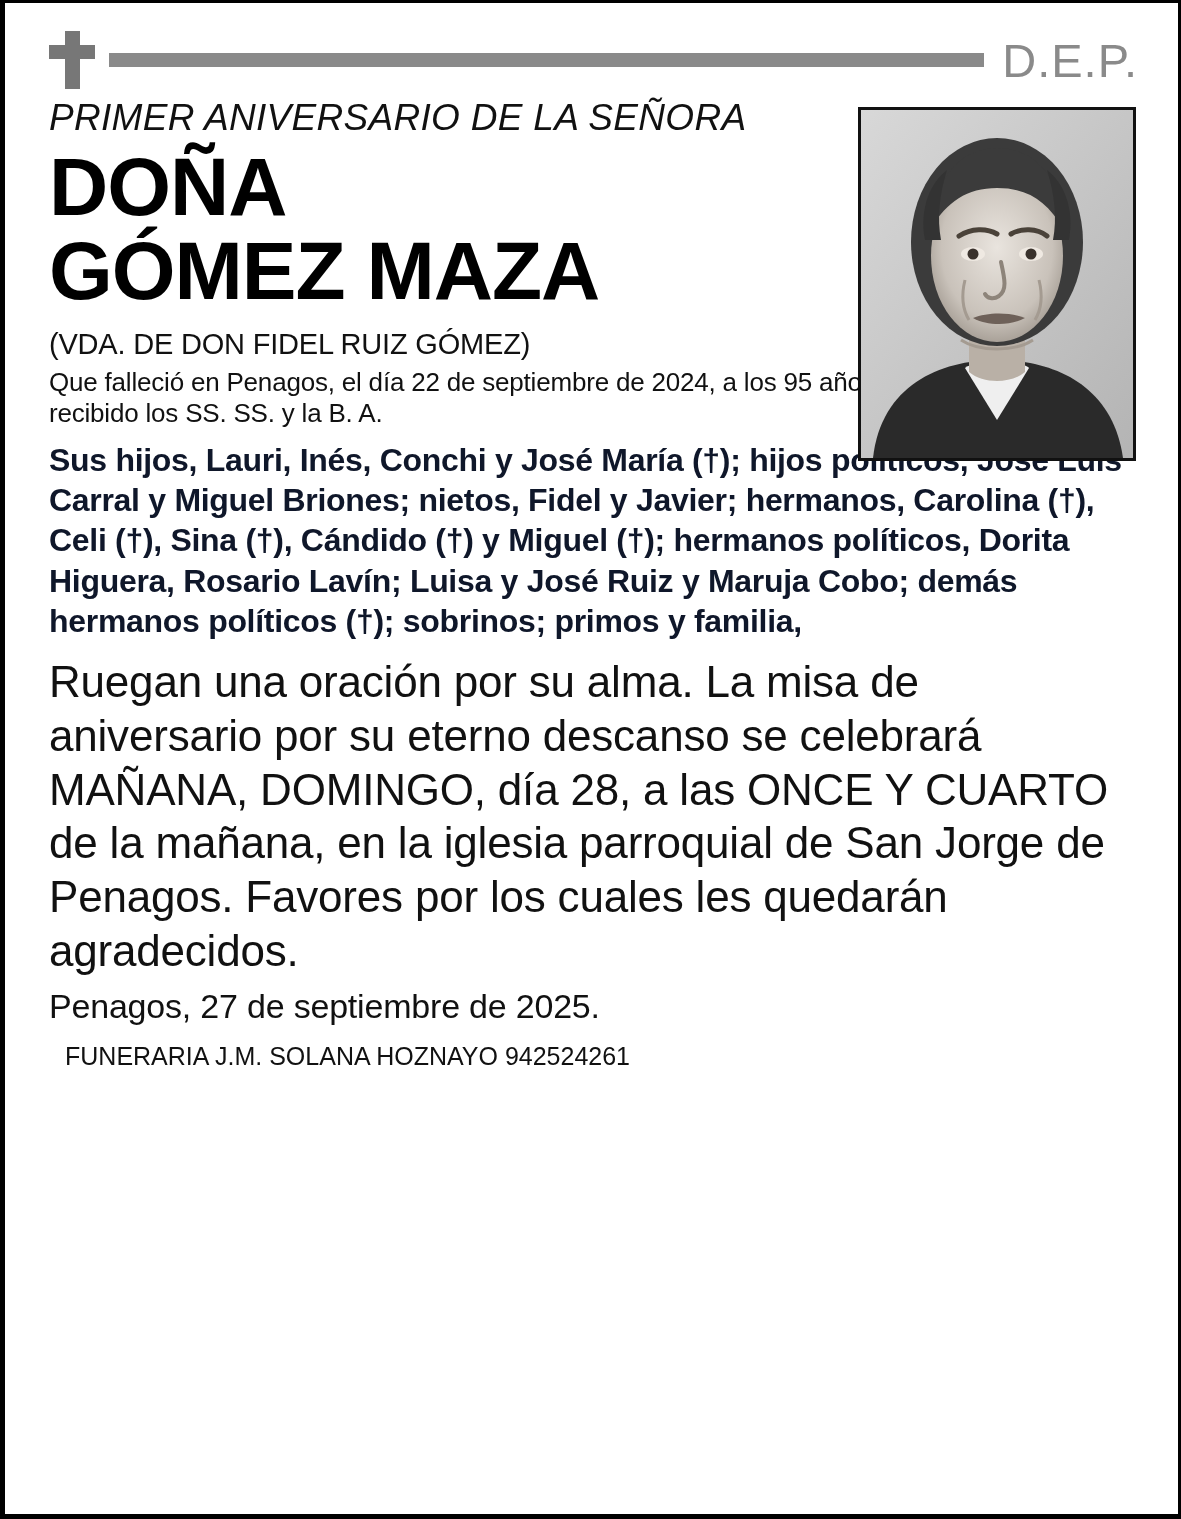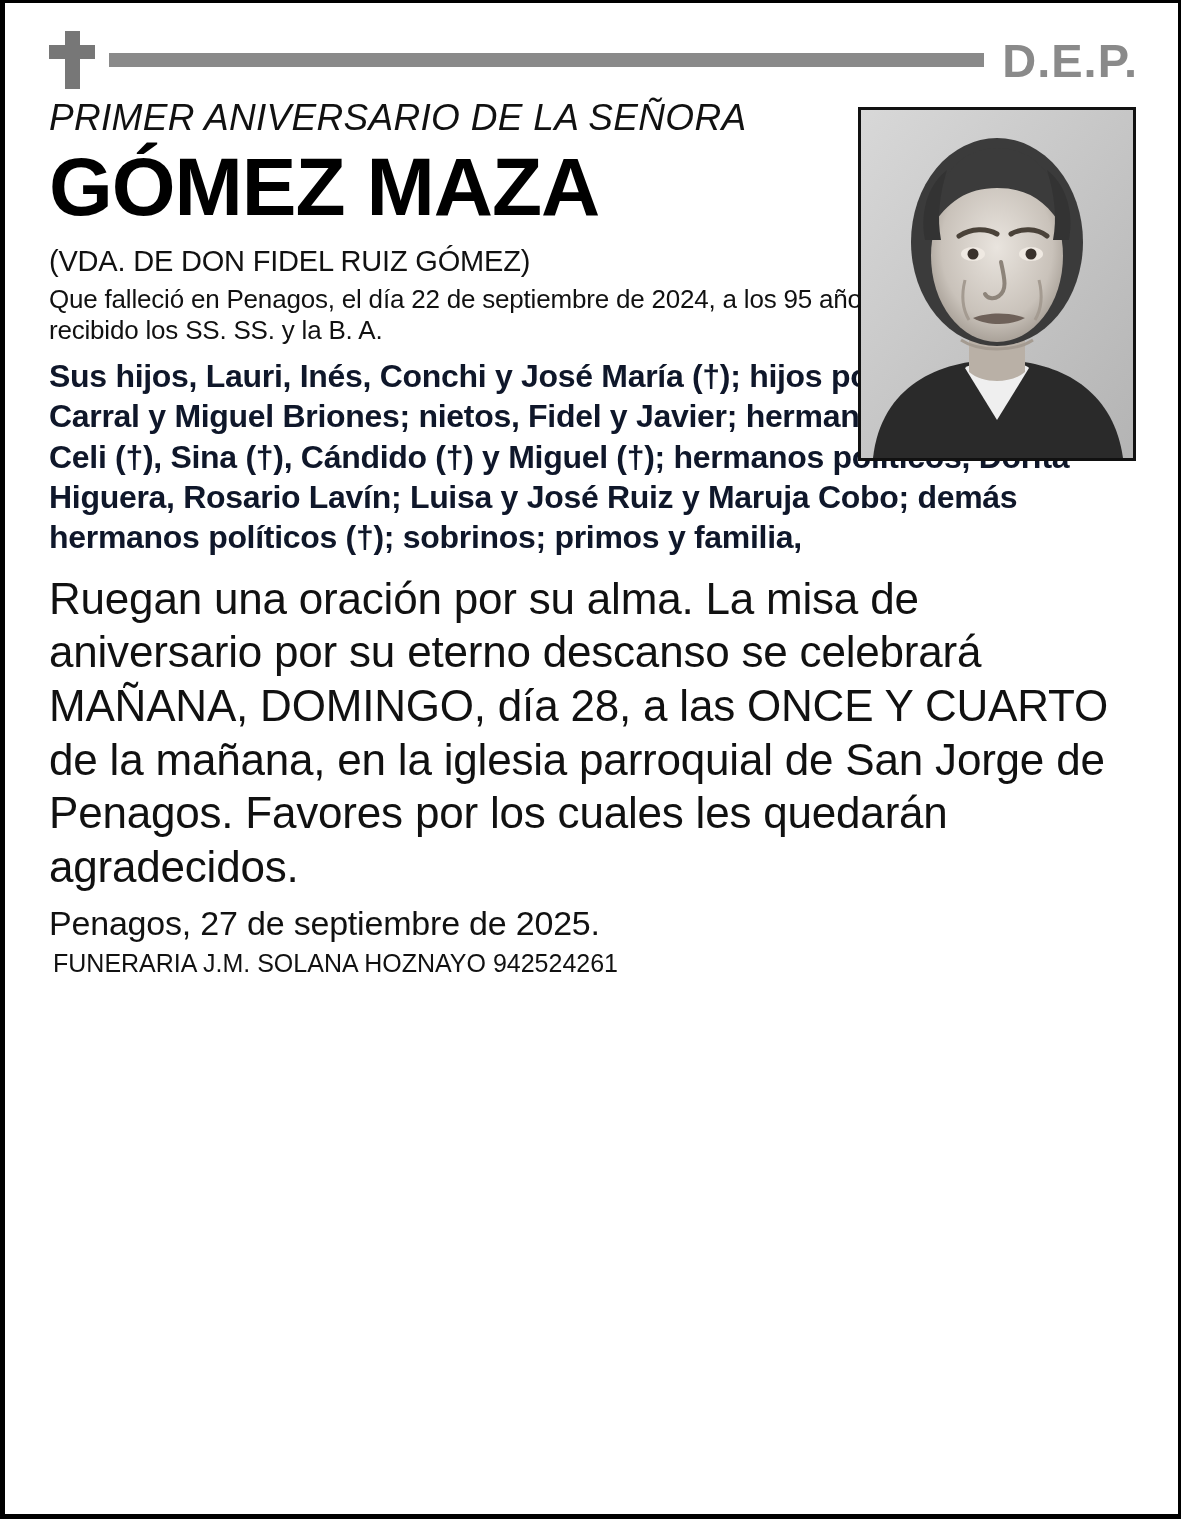--- a/index.html
+++ b/index.html
@@ -66,21 +66,21 @@
   }
   .rule {
     flex: 1 1 auto;
     height: 14px;
     background: #8a8a8a;
     margin-right: 18px;
   }
   .dep {
     flex: 0 0 auto;
     font-size: 47px;
-    font-weight: bold;
+    font-weight: normal;
     letter-spacing: 1px;
     color: #8a8a8a;
     line-height: 1;
     white-space: nowrap;
   }
 
   
   .portrait {
     position: absolute;
     right: 42px;
@@ -146,21 +146,21 @@
   .place-date {
     font-size: 34px;
     color: #111;
     margin: 0 0 6px 0;
     letter-spacing: -0.2px;
   }
   .funeraria {
     font-size: 25px;
     color: #111;
     letter-spacing: 0px;
-    margin: 4px;
+    margin: 16px;
   }
 </style>
 </head>
 <body>
 
 <div class="obituary">
   <div class="inner">
 
     <div class="topbar">
       <div class="cross">
@@ -214,20 +214,21 @@
 
         <path d="M104 170 C100 186 102 200 108 210" stroke="#a49b91" stroke-width="3" fill="none"></path>
         <path d="M178 170 C182 186 180 200 174 210" stroke="#a49b91" stroke-width="3" fill="none"></path>
         <path d="M100 230 C118 242 154 242 172 230" stroke="#a49b91" stroke-width="3" fill="none"></path>
       </svg>
     </div>
 
     <div class="kicker">PRIMER ANIVERSARIO DE LA SEÑORA</div>
 
     <div class="name">
+      <span class="line">DOÑA</span>
       <span class="line">GÓMEZ MAZA</span>
     </div>
 
     <div class="widow">(VDA. DE DON FIDEL RUIZ GÓMEZ)</div>
 
     <div class="died">Que falleció en Penagos, el día 22 de septiembre de 2024, a los 95 años de edad, habiendo recibido los SS. SS. y la B. A.</div>
 
     <div class="family">Sus hijos, Lauri, Inés, Conchi y José María (†); hijos políticos, José Luis Carral y Miguel Briones; nietos, Fidel  y Javier; hermanos, Carolina (†), Celi (†), Sina (†), Cándido (†) y Miguel (†); hermanos políticos, Dorita Higuera, Rosario Lavín; Luisa y José Ruiz y Maruja Cobo; demás hermanos políticos (†); sobrinos; primos y familia,</div>
 
     <div class="prayer">Ruegan una oración por su alma. La misa de aniversario por su eterno descanso se celebrará MAÑANA, DOMINGO, día 28, a las ONCE Y CUARTO de la mañana, en la iglesia parroquial de San Jorge de Penagos. Favores por los cuales les quedarán agradecidos.</div>

